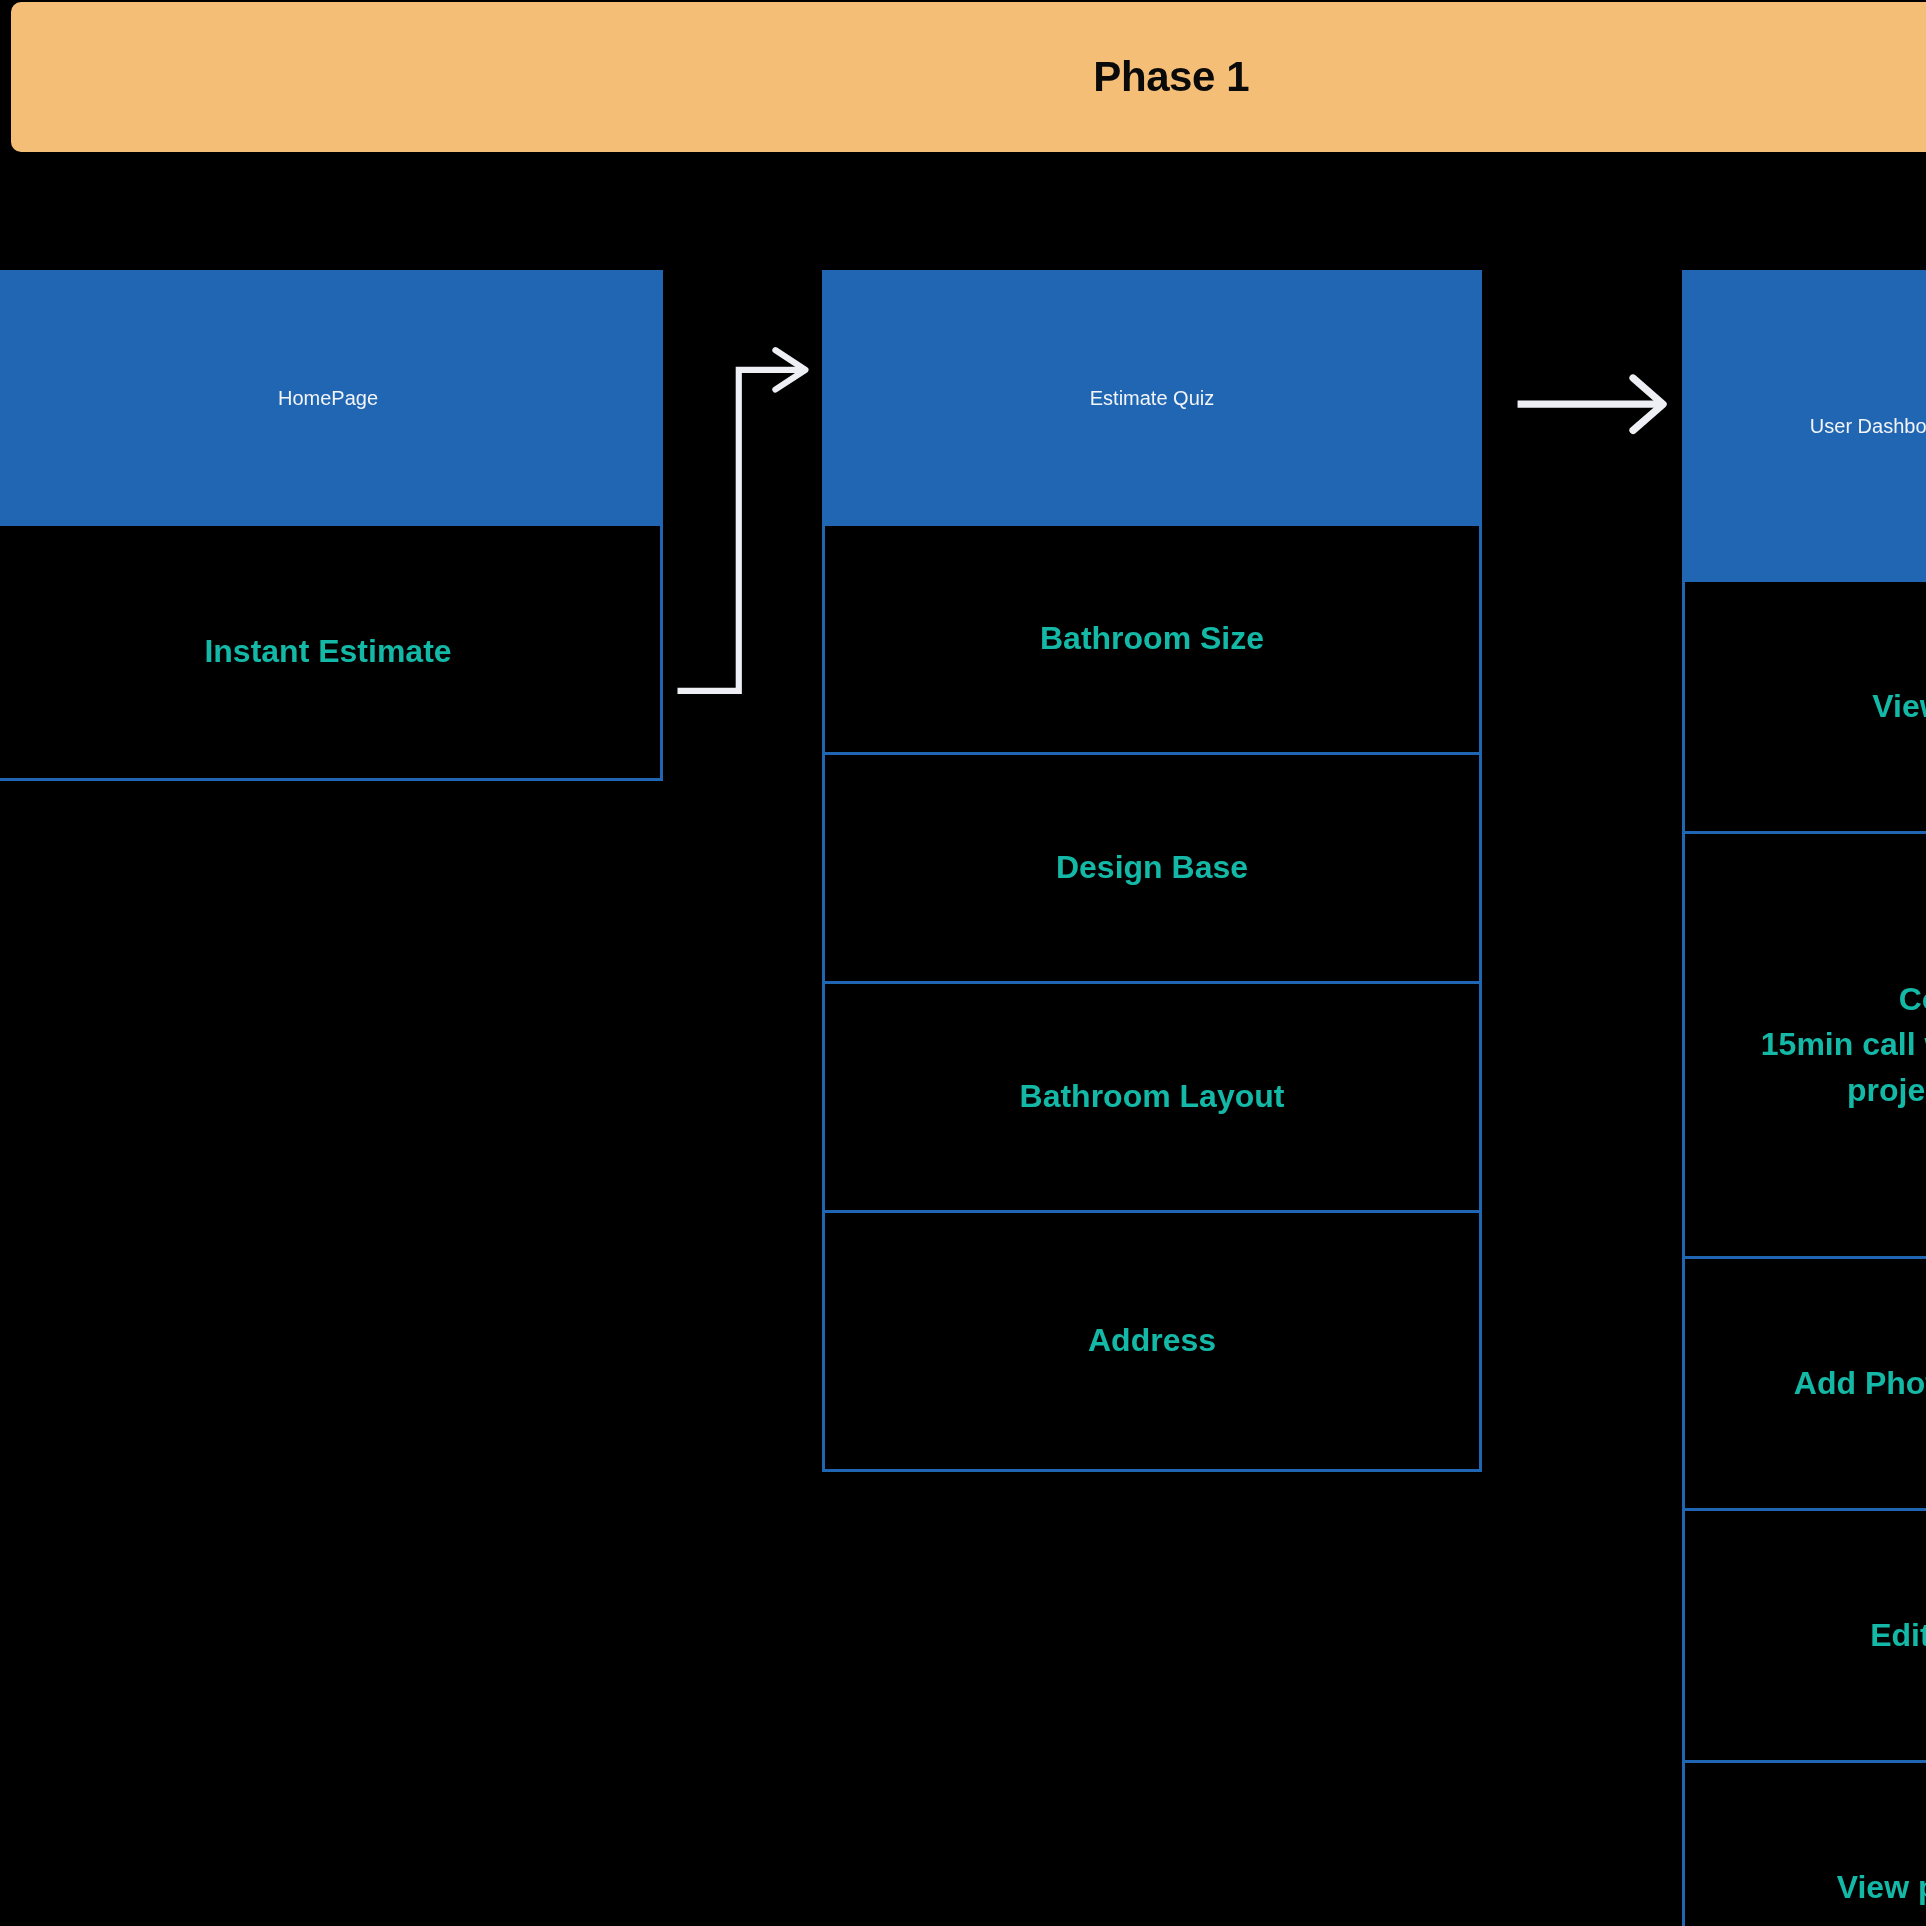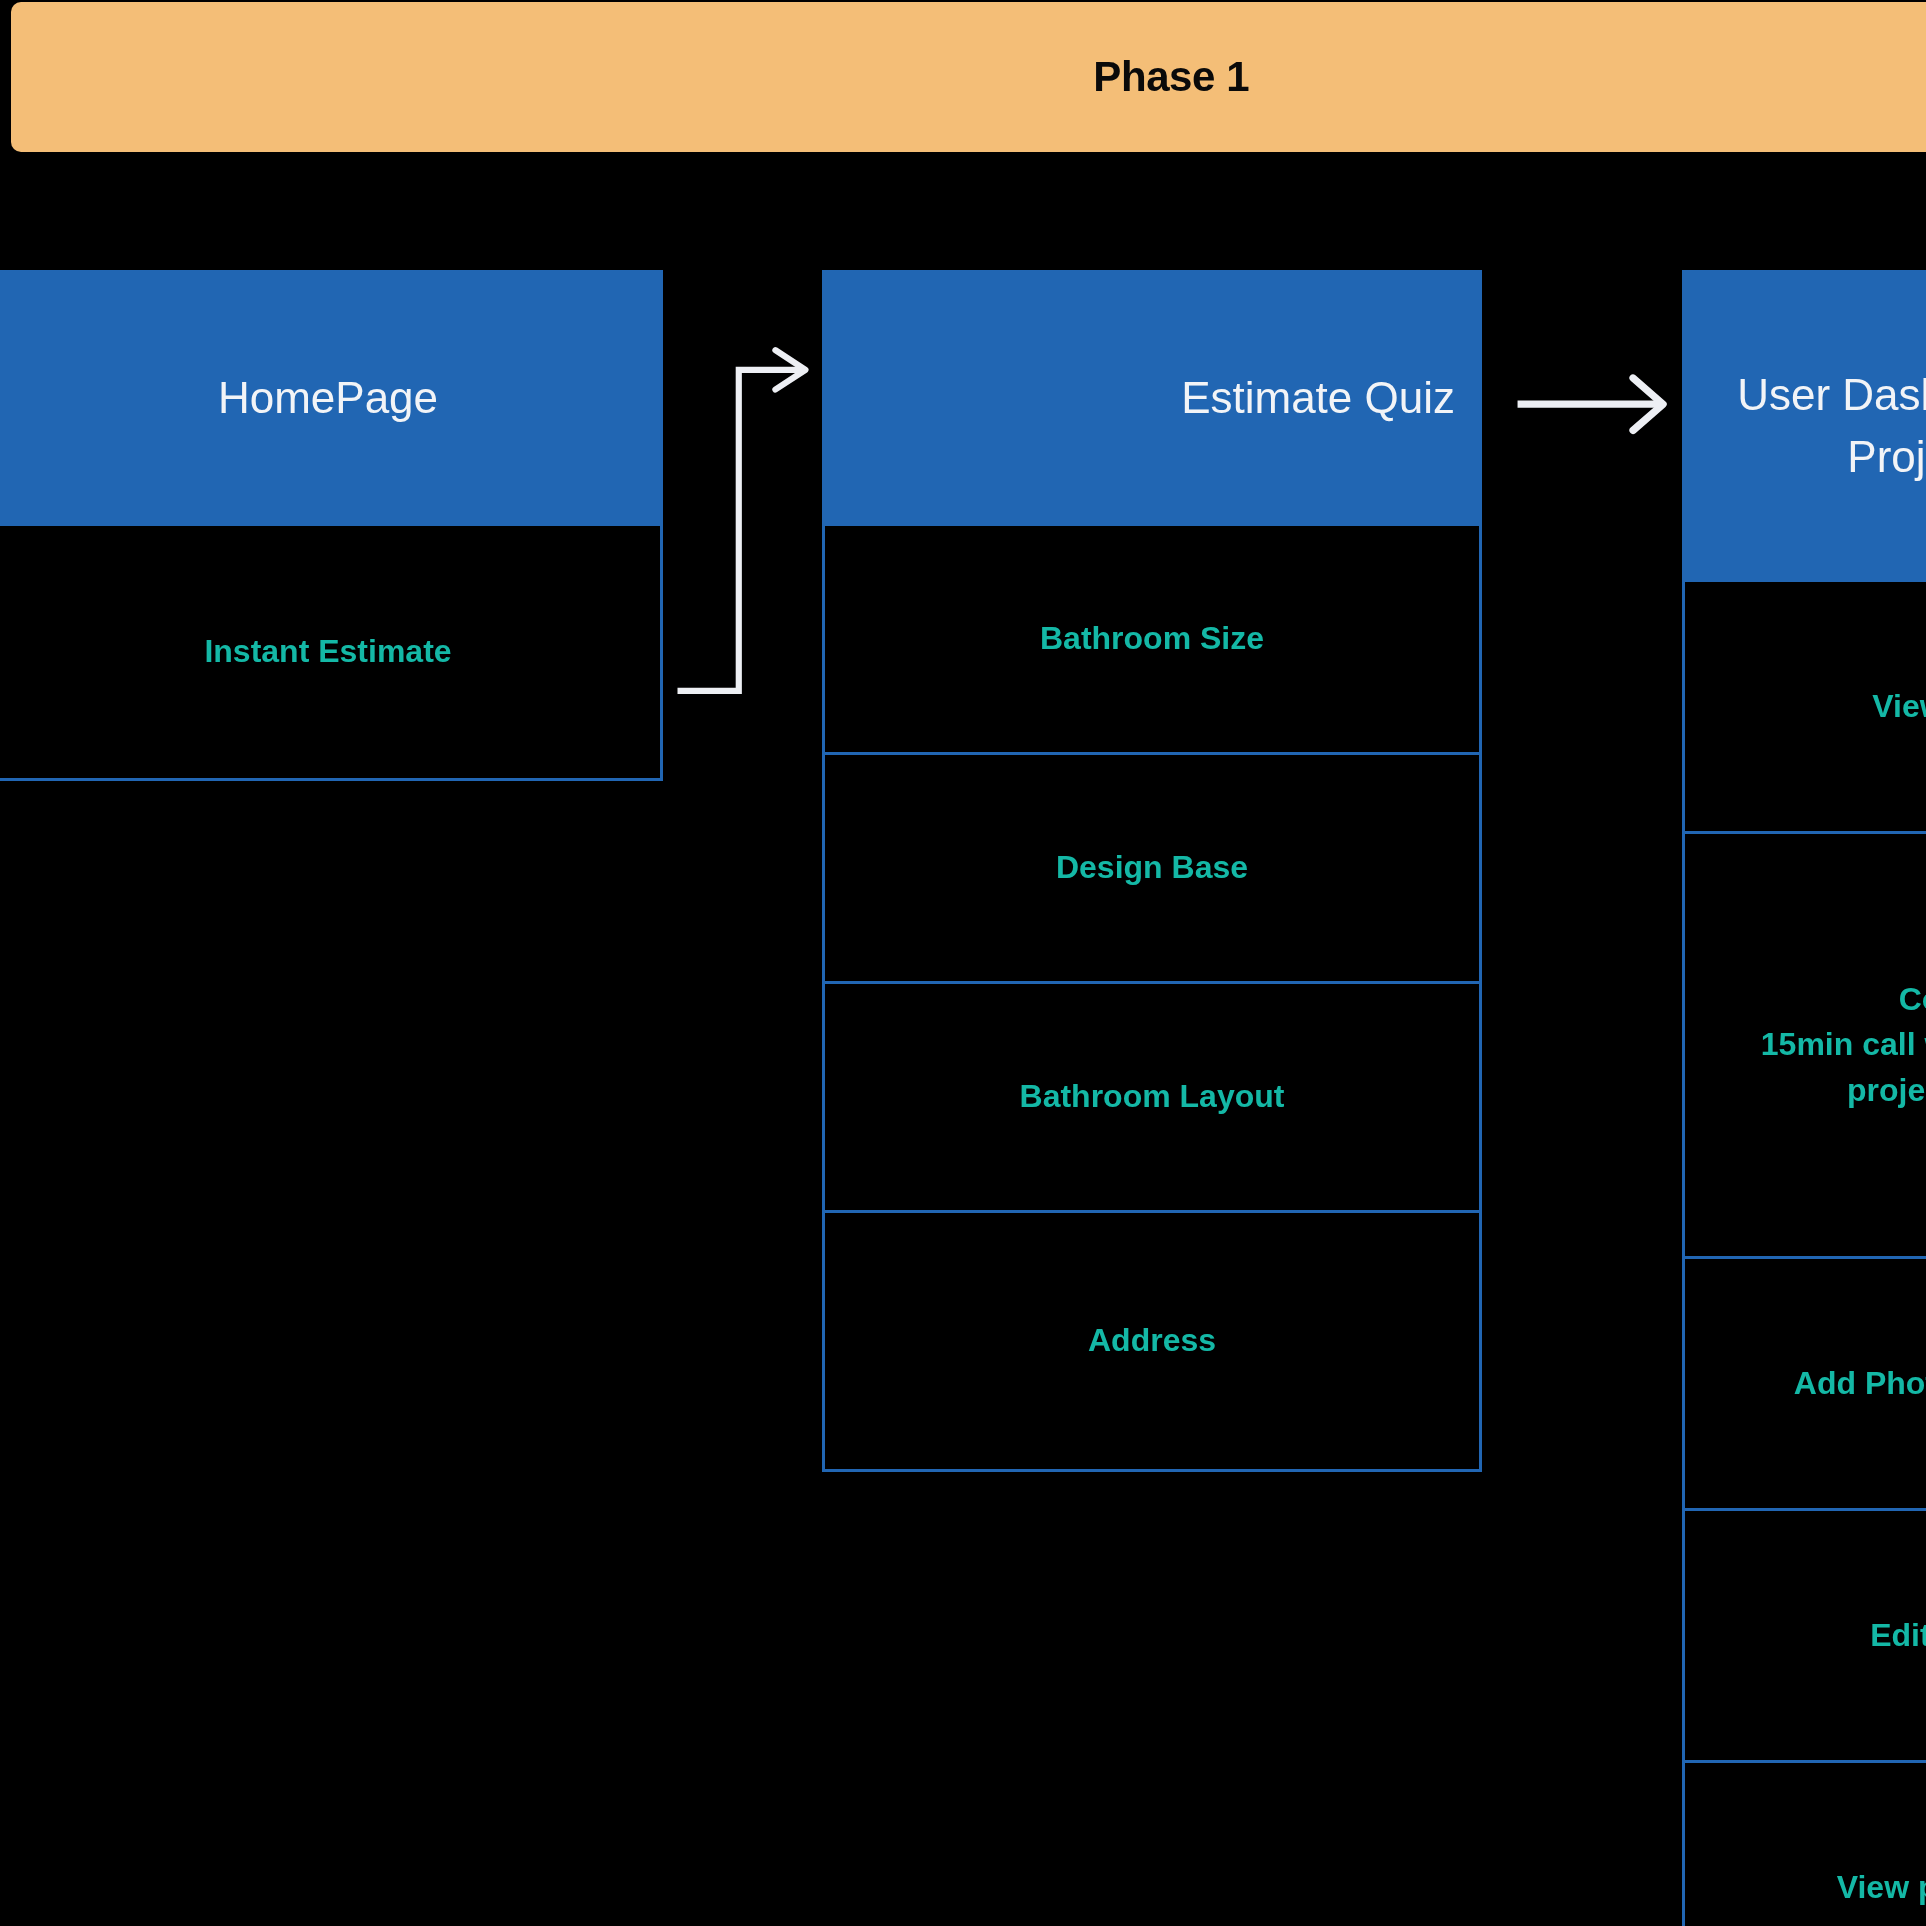--- a/index.html
+++ b/index.html
@@ -50,28 +50,28 @@
   .col-header {
     background: #2166B3;
     box-sizing: border-box;
     display: flex;
     align-items: center;
     justify-content: center;
     text-align: center;
     padding: 0 27px;
   }
   .col-header .header-text {
-    font-size: 44px;
+    font-size: 20px;
     font-weight: 400;
     line-height: 1.42;
     color: #F2F4F7;
   }
 
   #col-homepage  .col-header { height: 256px; }
-  #col-quiz      .col-header { height: 256px; justify-content: flex-end; }
+  #col-quiz      .col-header { height: 256px; }
   #col-dashboard .col-header { height: 312px; }
 
   .cell {
     background: #000000;
     border: 3.1px solid #2166B3;
     border-top-width: 0;
     box-sizing: border-box;
     display: flex;
     align-items: center;
     justify-content: center;

